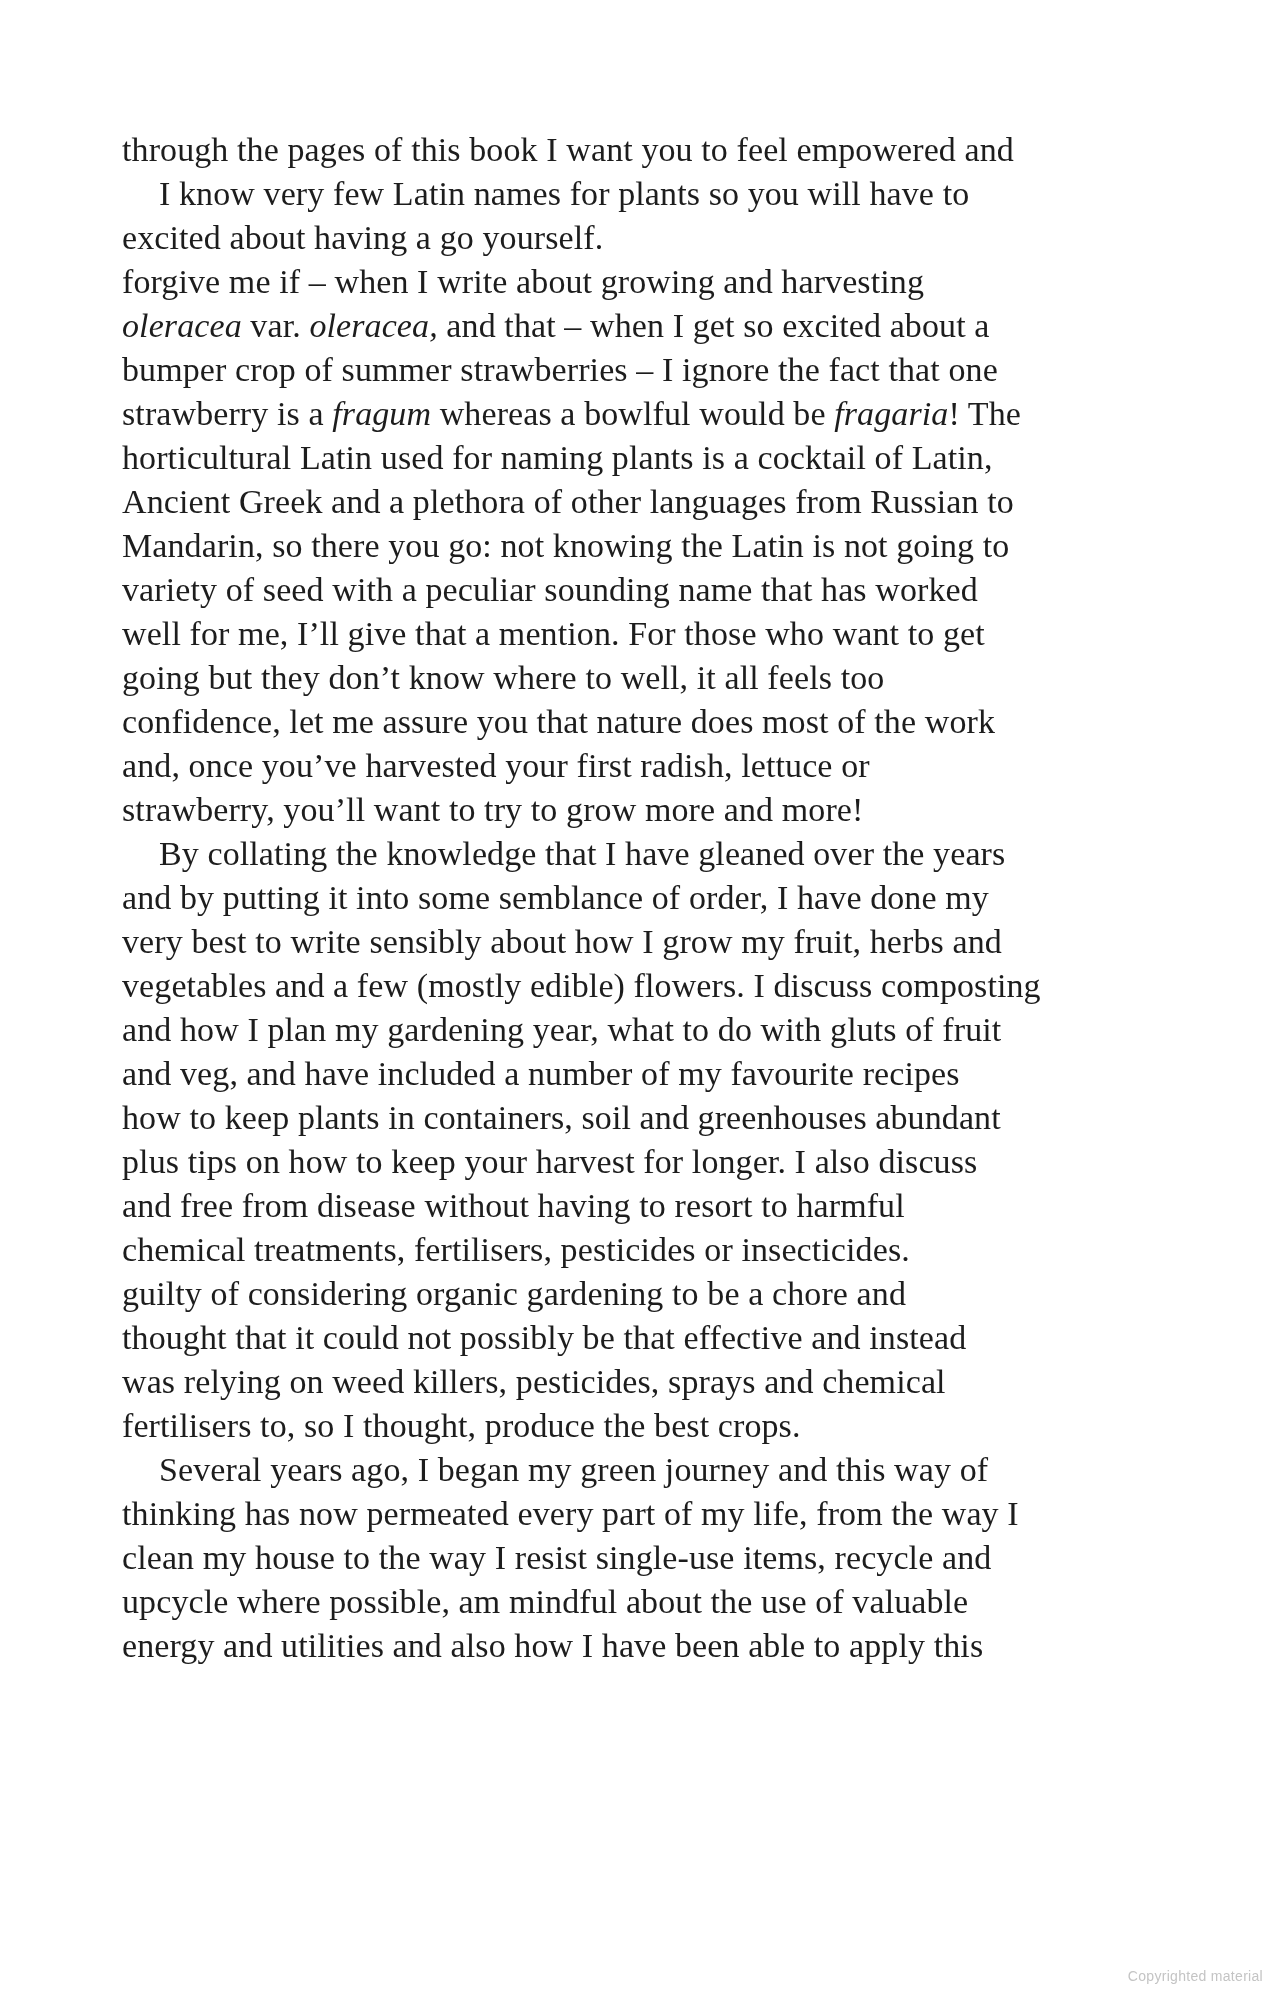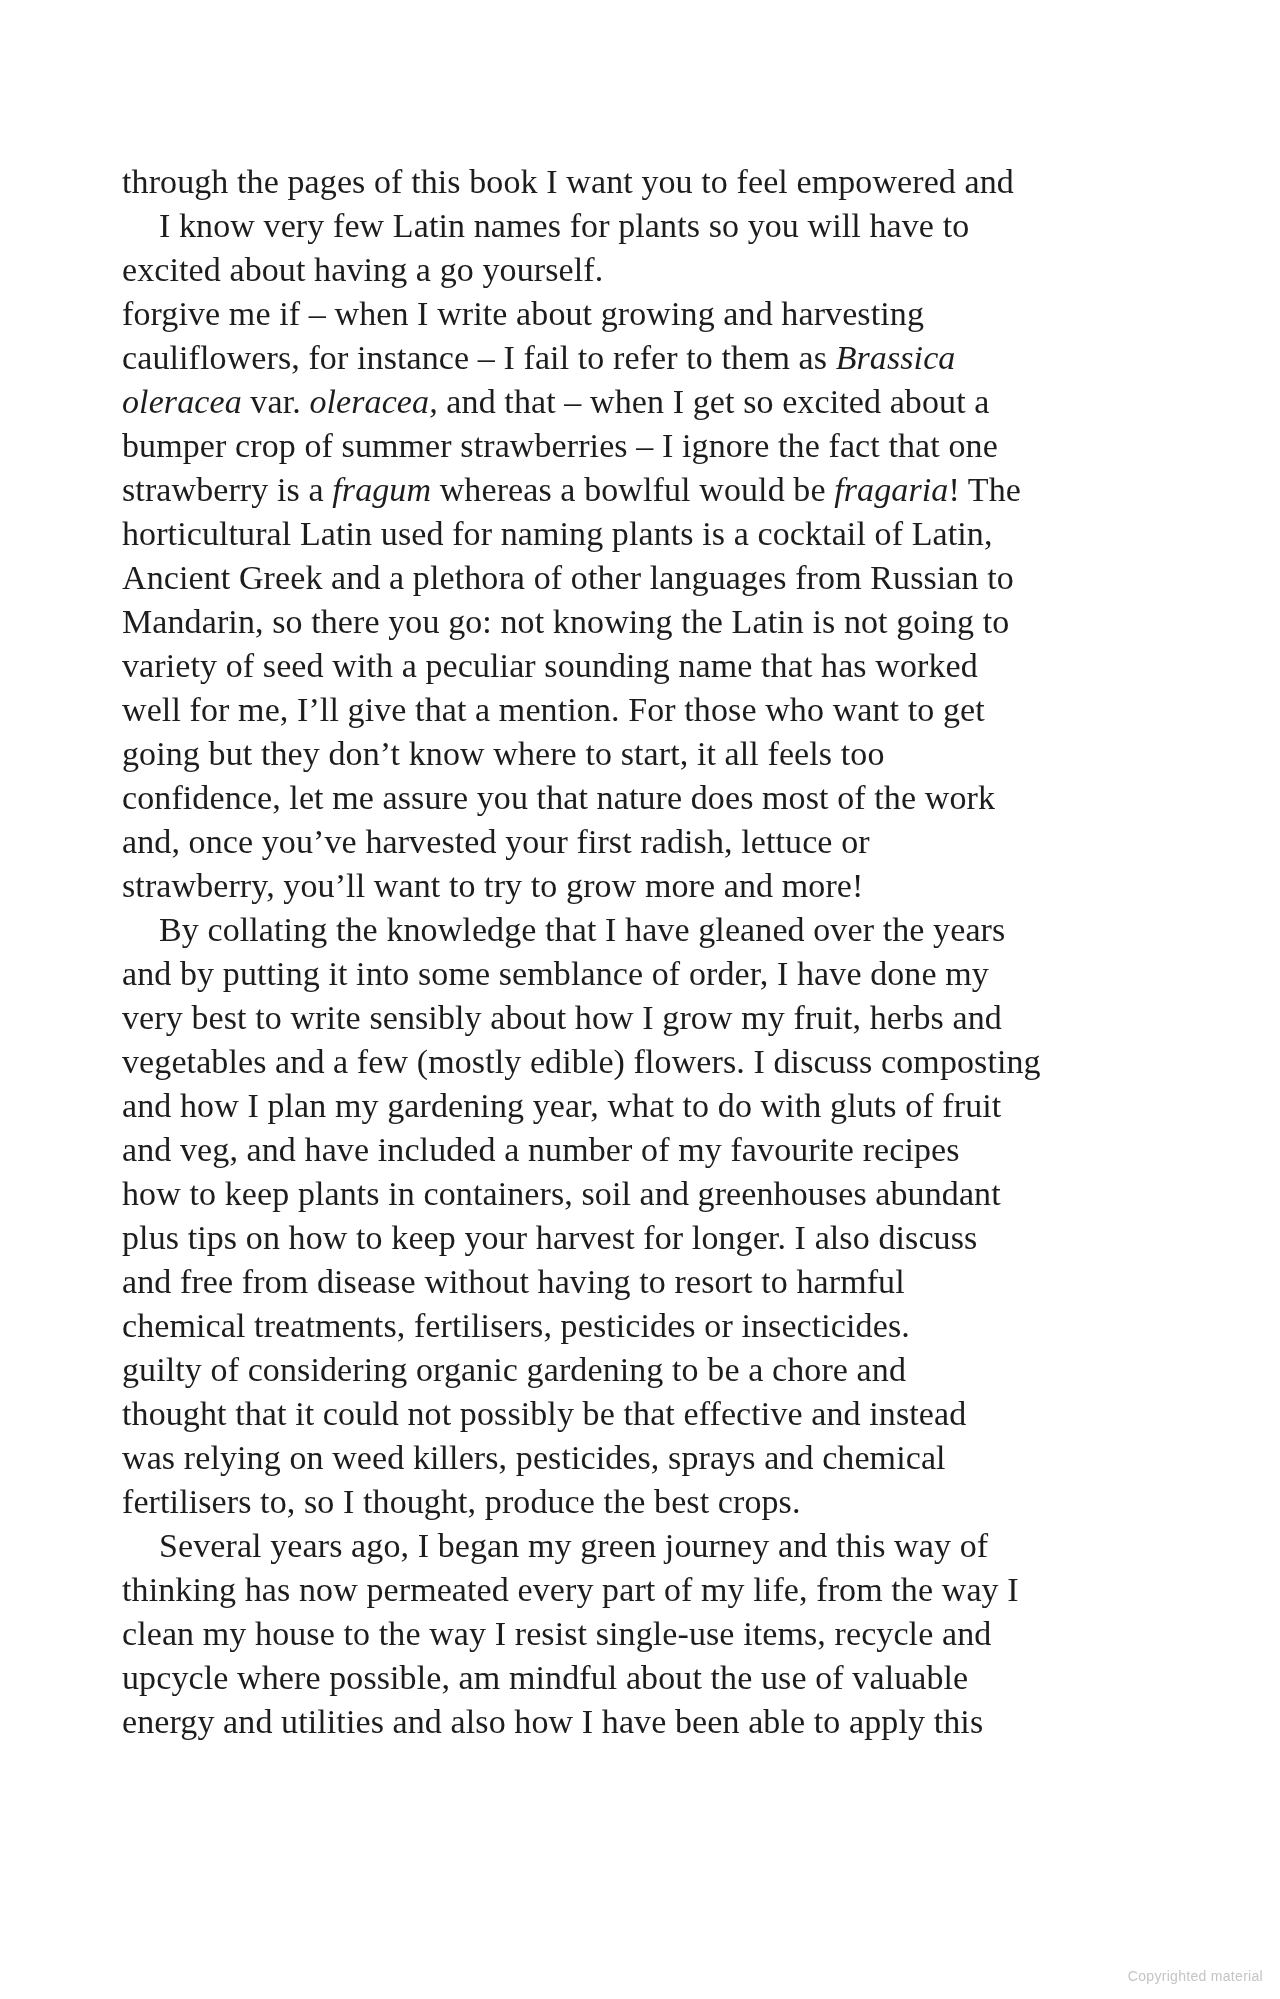--- a/index.html
+++ b/index.html
@@ -42,35 +42,34 @@
     font-family: "Liberation Sans", "DejaVu Sans", sans-serif;
     font-size: 14px;
     letter-spacing: 0.3px;
     margin-left: 44px;
   }
 </style>
 </head>
 <body>
 
 <div class="page" style="background: rgb(255, 255, 255);">
-  <div class="text-block" style="color: rgb(29, 29, 29); margin-top: 32px;">
+  <div class="text-block" style="color: rgb(29, 29, 29);">
       <div class="line"><span>through the pages of this book I want you to feel empowered and</span></div>
       <div class="line indent"><span>I know very few Latin names for plants so you will have to</span></div>
       <div class="line"><span>excited about having a go yourself.</span></div>
       <div class="line"><span>forgive me if – when I write about growing and harvesting</span></div>
-      <div class="line"><span>cauliflowers, for instance – I fail to refer to them as </span><span class="it">Brassica</span></div>
       <div class="line"><span class="it">oleracea</span><span> var. </span><span class="it">oleracea,</span><span> and that – when I get so excited about a</span></div>
       <div class="line"><span>bumper crop of summer strawberries – I ignore the fact that one</span></div>
       <div class="line"><span>strawberry is a </span><span class="it">fragum</span><span> whereas a bowlful would be </span><span class="it">fragaria</span><span>! The</span></div>
       <div class="line"><span>horticultural Latin used for naming plants is a cocktail of Latin,</span></div>
       <div class="line"><span>Ancient Greek and a plethora of other languages from Russian to</span></div>
       <div class="line"><span>Mandarin, so there you go: not knowing the Latin is not going to</span></div>
       <div class="line"><span>variety of seed with a peculiar sounding name that has worked</span></div>
       <div class="line"><span>well for me, I’ll give that a mention. For those who want to get</span></div>
-      <div class="line"><span>going but they don’t know where to start, it all feels too</span></div>
+      <div class="line"><span>going but they don’t know where to well, it all feels too</span></div>
       <div class="line"><span>confidence, let me assure you that nature does most of the work</span></div>
       <div class="line"><span>and, once you’ve harvested your first radish, lettuce or</span></div>
       <div class="line"><span>strawberry, you’ll want to try to grow more and more!</span></div>
       <div class="line indent"><span>By collating the knowledge that I have gleaned over the years</span></div>
       <div class="line"><span>and by putting it into some semblance of order, I have done my</span></div>
       <div class="line"><span>very best to write sensibly about how I grow my fruit, herbs and</span></div>
       <div class="line"><span>vegetables and a few (mostly edible) flowers. I discuss composting</span></div>
       <div class="line"><span>and how I plan my gardening year, what to do with gluts of fruit</span></div>
       <div class="line"><span>and veg, and have included a number of my favourite recipes</span></div>
       <div class="line"><span>how to keep plants in containers, soil and greenhouses abundant</span></div>

